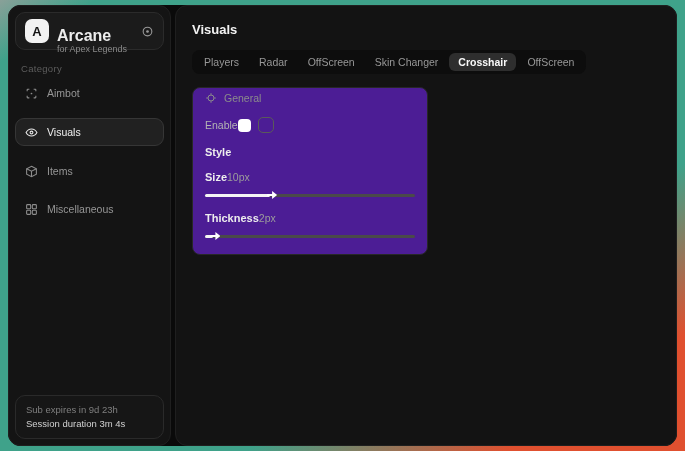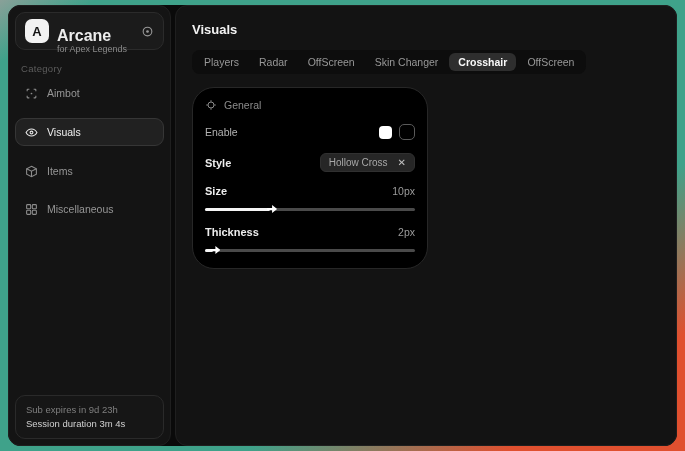--- a/index.html
+++ b/index.html
@@ -41,24 +41,24 @@
 
   
   .main{ position:absolute; left:167px; top:0; right:0; bottom:0;
     background:#131313; border-radius:12px; border:1px solid #1f1f1f; padding:14px 16px; }
   .pagetitle{ color:#f2f2f2; font-size:13px; font-weight:bold; margin-top:2px; }
   .tabbar{ margin-top:13px; display:inline-flex; background:#0d0d0d;
     border-radius:8px; padding:3px; gap:2px; }
   .tab{ padding:3px 9px; font-size:10.5px; color:#989898; border-radius:6px; white-space:nowrap; }
   .tab.selected{ background:#2e2e2e; color:#fafafa;font-weight:bold; }
 
-  .card{ margin-top:13px; width:236px; background:#000000; border:1px solid #272727;
-    border-radius:22px; padding:11px 12px 14px; }
+  .card{ margin-top:13px; width:236px; background:#4c1d95; border:1px solid #272727;
+    border-radius:8px; padding:4px 12px 14px; }
   .sechead{ display:flex; align-items:center; gap:7px; color:#8c8c8c; font-size:10.5px; }
-  .row{ margin-top:13px; display:flex; align-items:center; justify-content:space-between; }
+  .row{ margin-top:13px; display:flex; align-items:center; }
   .lbl-dim{ color:#b3b3b3; font-size:10.5px; }
   .lbl{ color:#ededed; font-size:11px; font-weight:bold; }
   .val{ color:#9c9c9c; font-size:10.5px; }
   .enablegrp{ display:flex; align-items:center; gap:7px; }
   .swatch{ width:13px; height:13px; border-radius:4px; background:#ffffff; }
   .checkbox{ width:16px; height:16px; border-radius:5px; border:1.5px solid #5a5a5a; background:transparent; }
   .dropdown{ display:flex; align-items:center; background:#262626; border:1px solid #303030;
     border-radius:6px; padding:3px 8px; gap:10px; }
   .dropdown .dval{ color:#a8a8a8; font-size:10px; }
   .dropdown .x{ color:#c0c0c0; font-size:10px; line-height:10px; }
@@ -169,24 +169,20 @@
       <div class="row">
         <span class="lbl-dim">Enable</span>
         <span class="enablegrp">
           <span class="swatch"></span>
           <span class="checkbox"></span>
         </span>
       </div>
 
       <div class="row">
         <span class="lbl">Style</span>
-        <span class="dropdown">
-          <span class="dval">Hollow Cross</span>
-          <span class="x">✕</span>
-        </span>
       </div>
 
       <div class="row">
         <span class="lbl">Size</span>
         <span class="val">10px</span>
       </div>
       <div class="slider">
         <div class="track"></div>
         <div class="fill" style="width: 31%;"></div>
         <div class="thumb" style="left: 31%;"></div>

